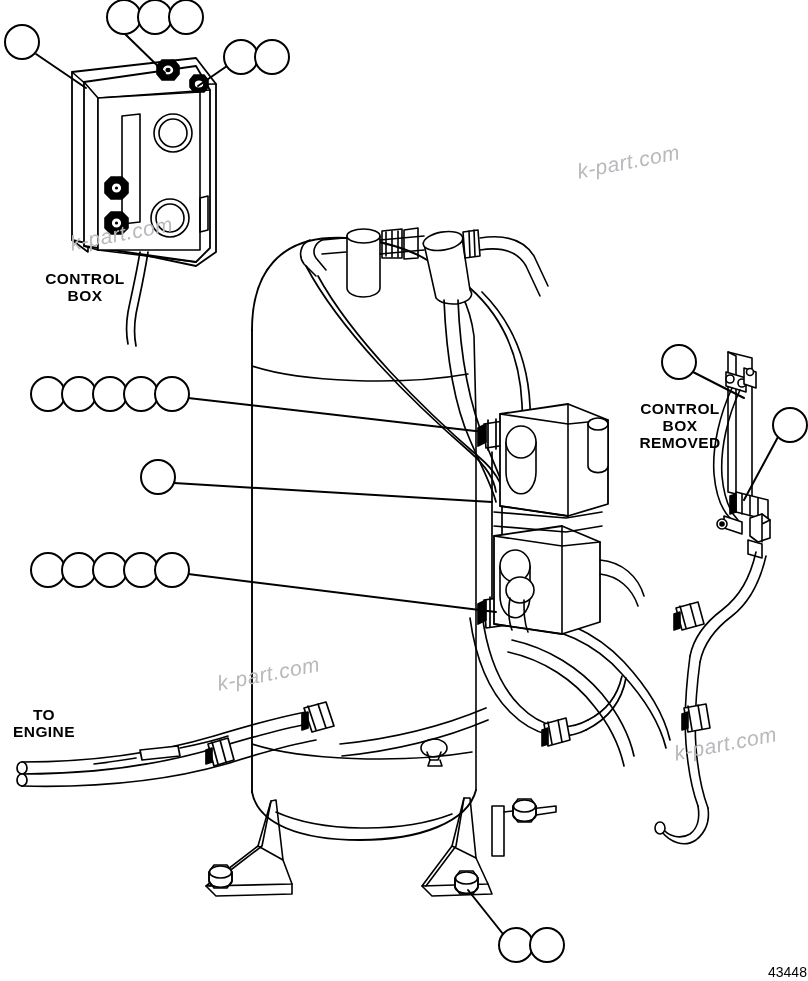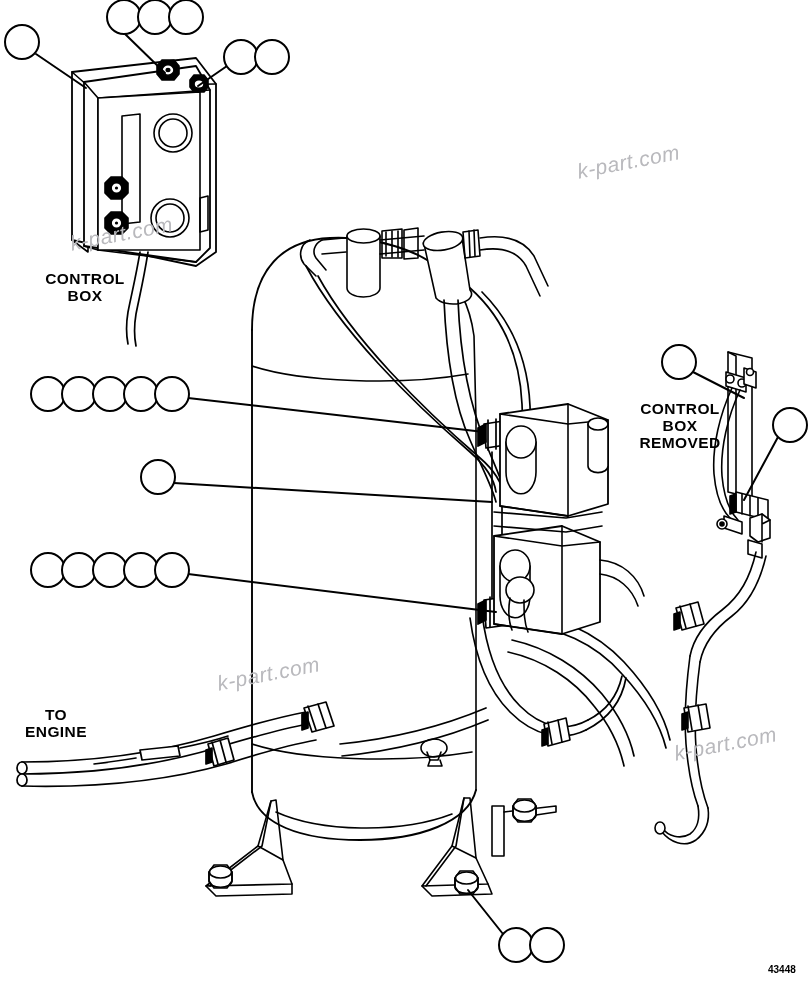--- a/index.html
+++ b/index.html
@@ -7,21 +7,21 @@
        font-family:"Liberation Sans",sans-serif;}
   #stage{position:relative;width:808px;height:981px;background:#fff;}
   #art{position:absolute;left:0;top:0;width:808px;height:981px;}
   .wm{position:absolute;color:#b9b9bd;font-family:"Liberation Sans",sans-serif;
       font-size:21px;font-style:italic;letter-spacing:.5px;white-space:nowrap;
       transform:rotate(-11deg);transform-origin:left top;pointer-events:none;}
   .lbl{position:absolute;color:#000;font-family:"Liberation Sans",sans-serif;
        font-weight:bold;font-size:15.5px;line-height:17px;letter-spacing:.4px;
        text-align:center;white-space:pre-line;margin-top:8px;}
   .figno{position:absolute;color:#000;font-family:"Liberation Sans",sans-serif;
-         font-weight:bold;font-size:10px;letter-spacing:0px;text-align:right;}
+         font-weight:normal;font-size:14px;letter-spacing:0px;text-align:right;}
 </style>
 </head>
 <body>
 
 <div id="stage">
 
   <svg id="art" viewBox="0 0 808 981" xmlns="http://www.w3.org/2000/svg">
     <g fill="none" stroke="#000" stroke-width="1.6" stroke-linejoin="round" stroke-linecap="round">
 
       <g>
@@ -353,18 +353,18 @@
   <div class="wm" style="left:575px;top:160px;">k-part.com</div>
   <div class="wm" style="left:68px;top:232px;">k-part.com</div>
   <div class="wm" style="left:215px;top:672px;">k-part.com</div>
   <div class="wm" style="left:672px;top:742px;">k-part.com</div>
 
   <div class="lbl" style="left:35px;top:262px;width:100px;">CONTROL
 BOX</div>
   <div class="lbl" style="left:630px;top:392px;width:100px;">CONTROL
 BOX
 REMOVED</div>
-  <div class="lbl" style="left:16px;top:698px;width:80px;">TO
+  <div class="lbl" style="left:4px;top:698px;width:80px;">TO
 ENGINE</div>
 
   <div class="figno" style="left:768px;top:964px;">43448</div>
 
 </div>
 
 </body></html>

